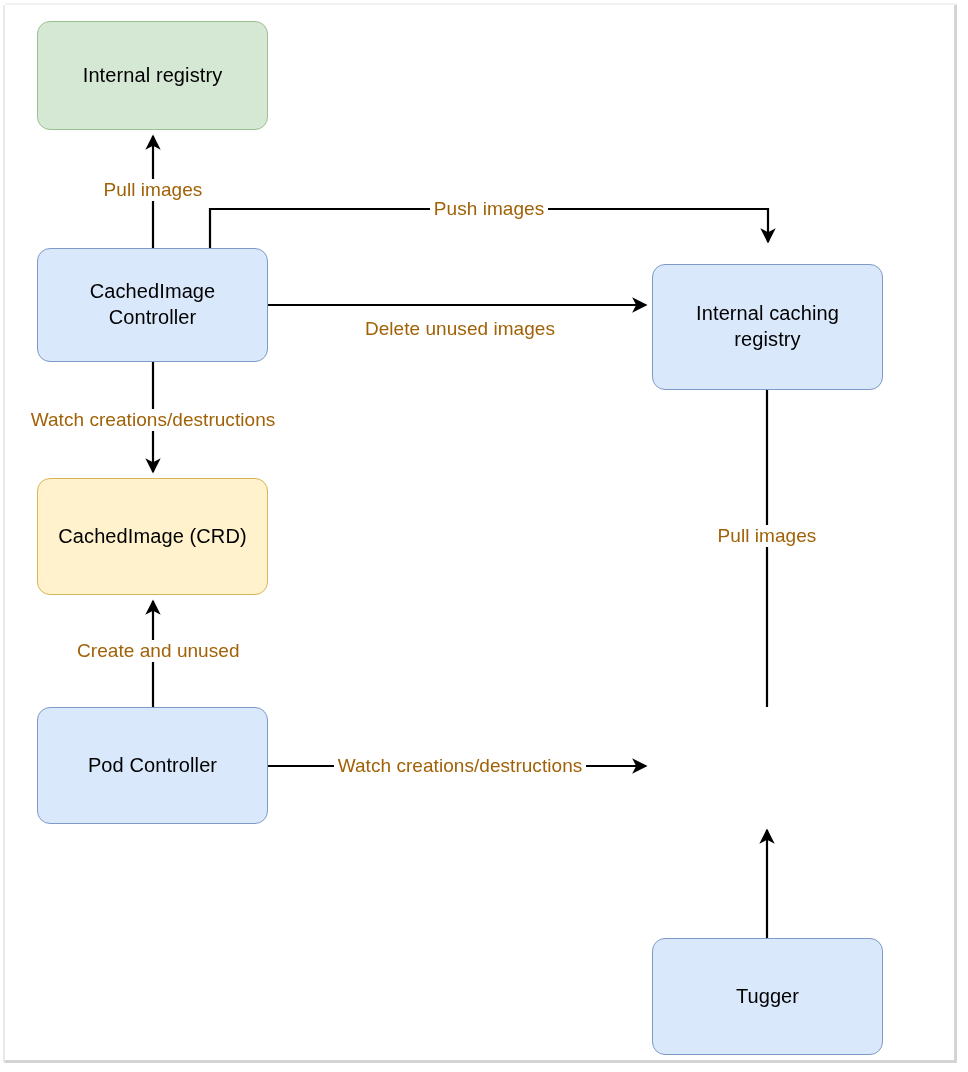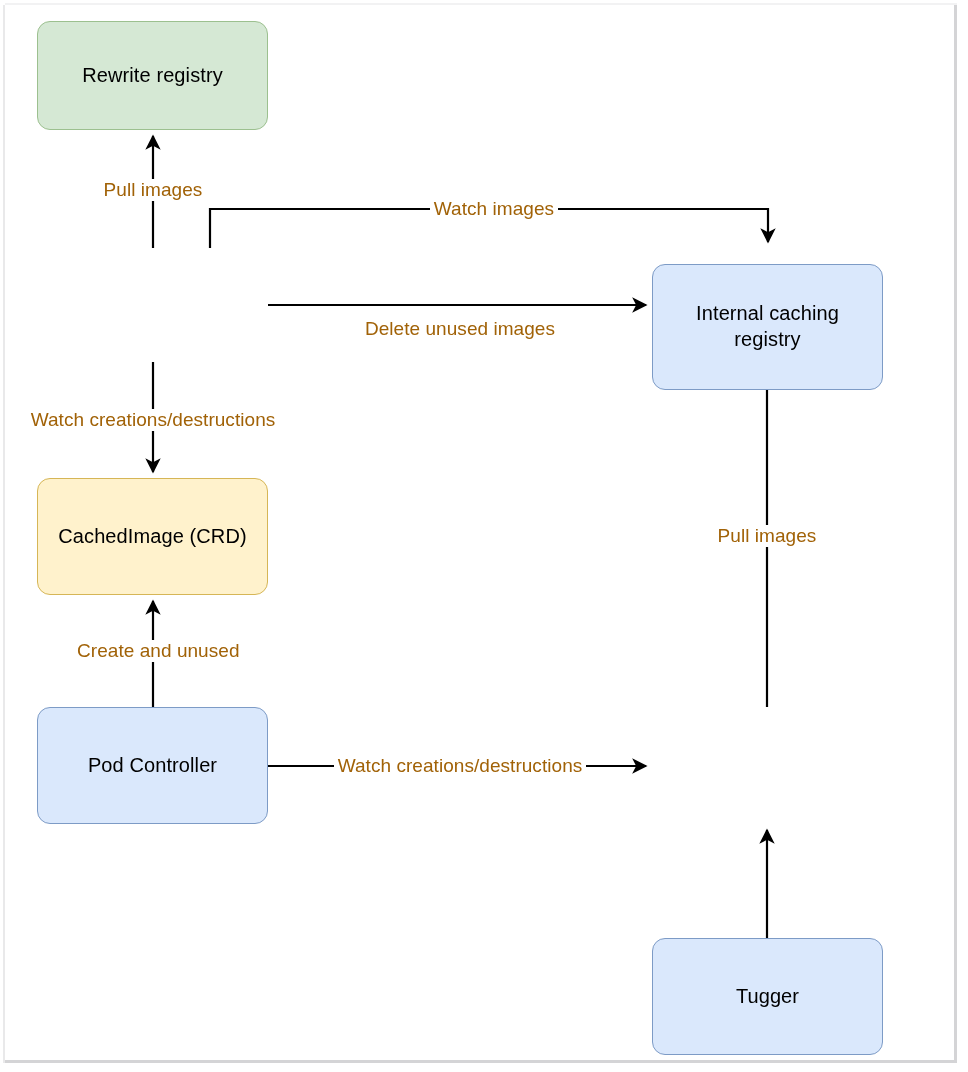--- a/index.html
+++ b/index.html
@@ -111,23 +111,29 @@
 
       <path d="M 268 766 L 646 766" marker-end="url(#arrow)"></path>
 
       <path d="M 767 707 L 767 368" marker-end="url(#arrow)"></path>
 
       <path d="M 767 938 L 767 830" marker-end="url(#arrow)"></path>
     </g>
   </svg>
 
   <div class="node node-green" style="left:37px; top:21px; width:231px; height:109px;">
-    <span>Rewrite registry</span>
+    <span>Internal registry</span>
   </div>
 
+  <div class="node node-blue" style="left:37px; top:248px; width:231px; height:114px;">
+    <span class="multiline">
+        <div>CachedImage</div>
+        <div>Controller</div>
+      </span>
+  </div>
 
   <div class="node node-blue" style="left:652px; top:264px; width:231px; height:126px;">
     <span class="multiline">
         <div>Internal caching</div>
         <div>registry</div>
       </span>
   </div>
 
   <div class="node node-yellow" style="left:37px; top:478px; width:231px; height:117px;">
     <span>CachedImage (CRD)</span>
@@ -136,19 +142,19 @@
   <div class="node node-blue" style="left:37px; top:707px; width:231px; height:117px;">
     <span>Pod Controller</span>
   </div>
 
 
   <div class="node node-blue" style="left:652px; top:938px; width:231px; height:117px;text-align:center;">
     <span>Tugger</span>
   </div>
 
   <div class="edge-label" style="left: 99.6172px; top: 178.602px;">Pull images</div>
-  <div class="edge-label" style="left: 429.805px; top: 197.602px;">Watch images</div>
+  <div class="edge-label" style="left: 429.805px; top: 197.602px;">Push images</div>
   <div class="edge-label" style="left: 360.961px; top: 293.602px; margin-top: 24px;">Delete unused images</div>
   <div class="edge-label" style="left: 26.6797px; top: 408.602px;">Watch creations/destructions</div>
   <div class="edge-label" style="left: 73.0469px; top: 639.602px;">Create and unused</div>
   <div class="edge-label" style="left: 333.68px; top: 754.602px;">Watch creations/destructions</div>
   <div class="edge-label" style="left: 713.617px; top: 524.602px;">Pull images</div>
 </div>
 
 </body></html>

